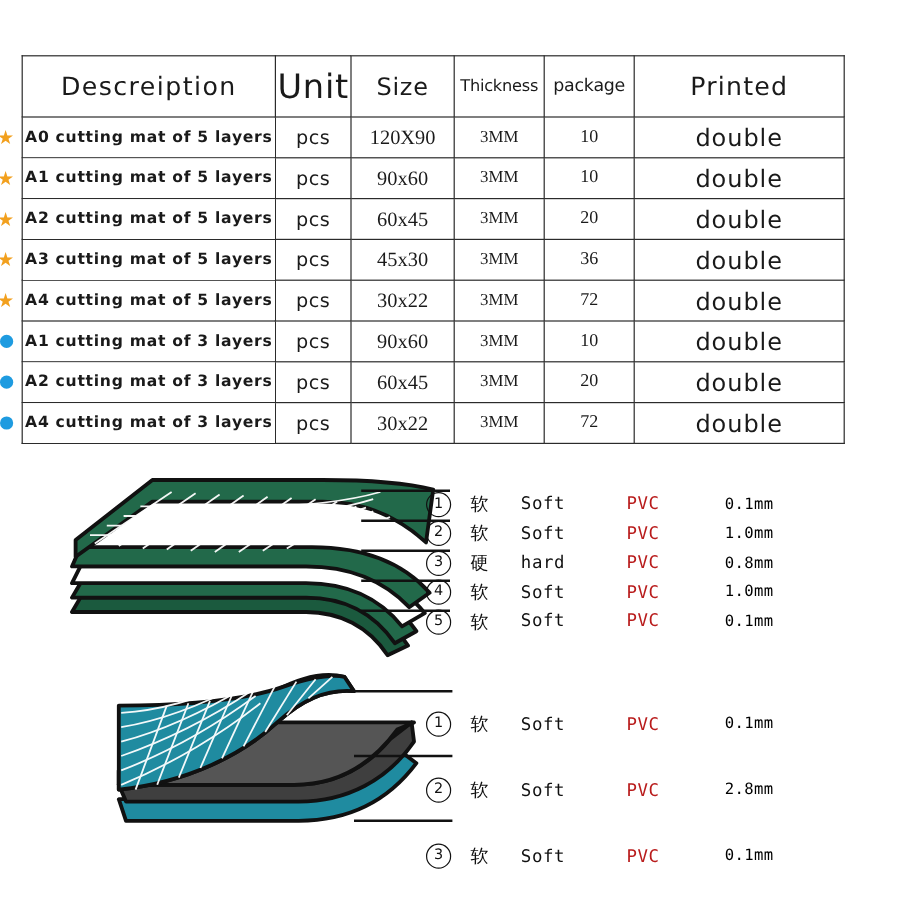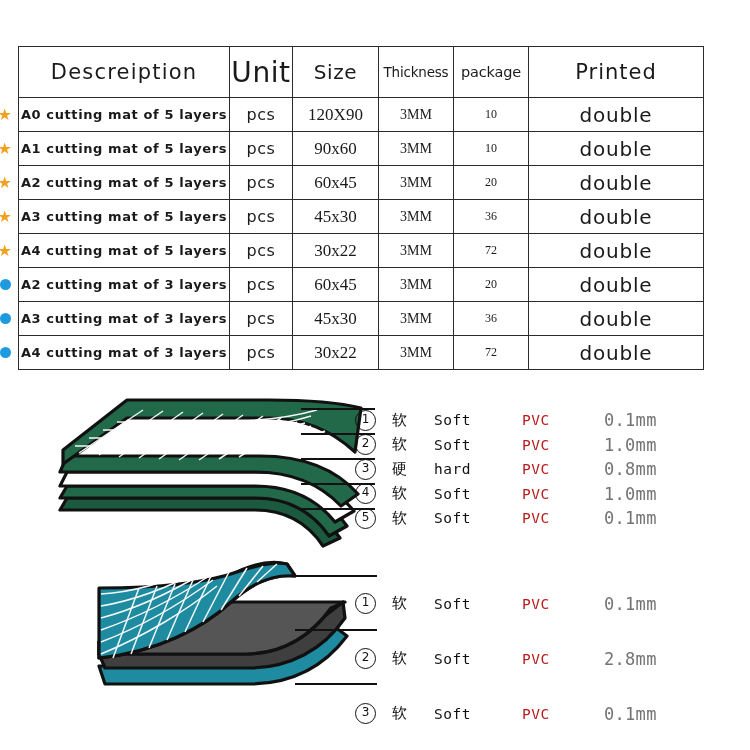--- a/index.html
+++ b/index.html
@@ -83,21 +83,21 @@
     padding-bottom: 1px;
     color: #2e2a22;
   }
   .cell-thick {
     font-family: "Liberation Serif", "DejaVu Serif", serif;
     font-size: 14px;
     color: #2e2a22;
   }
   .cell-pack {
     font-family: "Liberation Serif", "DejaVu Serif", serif;
-    font-size: 12px;
+    font-size: 15px;
     color: #2e2a22;
   }
   .cell-print {
     font-size: 20px;
     letter-spacing: 0.8px;
     color: #1a1a1a;
   }
 
   
   .row-marker {
@@ -176,23 +176,23 @@
     flex: none;
   }
   .lg-mat {
     width: 82px;
     font-size: 14.5px;
     letter-spacing: 0.5px;
     color: #b91c1c;
     flex: none;
   }
   .lg-thk {
-    font-size: 17px;
+    font-size: 13px;
     letter-spacing: 0.3px;
-    color: #737373;
+    color: #000000;
     flex: none;
     text-align: right;
   }
   svg { display: block; }
 </style>
 </head>
 <body>
 
 <div id="page">
 
@@ -263,35 +263,35 @@
               </span>A4 cutting mat of 5 layers</td>
             <td class="cell-unit">pcs</td>
             <td class="cell-size">30x22</td>
             <td class="cell-thick">3MM</td>
             <td class="cell-pack">72</td>
             <td class="cell-print">double</td>
           </tr>
           <tr>
             <td class="cell-desc"><span class="row-marker">
                 <span class="dot-icon"></span>
+              </span>A1 cutting mat of 3 layers</td>
+            <td class="cell-unit">pcs</td>
+            <td class="cell-size">90x60</td>
+            <td class="cell-thick">3MM</td>
+            <td class="cell-pack">10</td>
+            <td class="cell-print">double</td>
+          </tr>
+          <tr>
+            <td class="cell-desc"><span class="row-marker">
+                <span class="dot-icon"></span>
               </span>A2 cutting mat of 3 layers</td>
             <td class="cell-unit">pcs</td>
             <td class="cell-size">60x45</td>
             <td class="cell-thick">3MM</td>
             <td class="cell-pack">20</td>
-            <td class="cell-print">double</td>
-          </tr>
-          <tr>
-            <td class="cell-desc"><span class="row-marker">
-                <span class="dot-icon"></span>
-              </span>A3 cutting mat of 3 layers</td>
-            <td class="cell-unit">pcs</td>
-            <td class="cell-size">45x30</td>
-            <td class="cell-thick">3MM</td>
-            <td class="cell-pack">36</td>
             <td class="cell-print">double</td>
           </tr>
           <tr>
             <td class="cell-desc"><span class="row-marker">
                 <span class="dot-icon"></span>
               </span>A4 cutting mat of 3 layers</td>
             <td class="cell-unit">pcs</td>
             <td class="cell-size">30x22</td>
             <td class="cell-thick">3MM</td>
             <td class="cell-pack">72</td>

